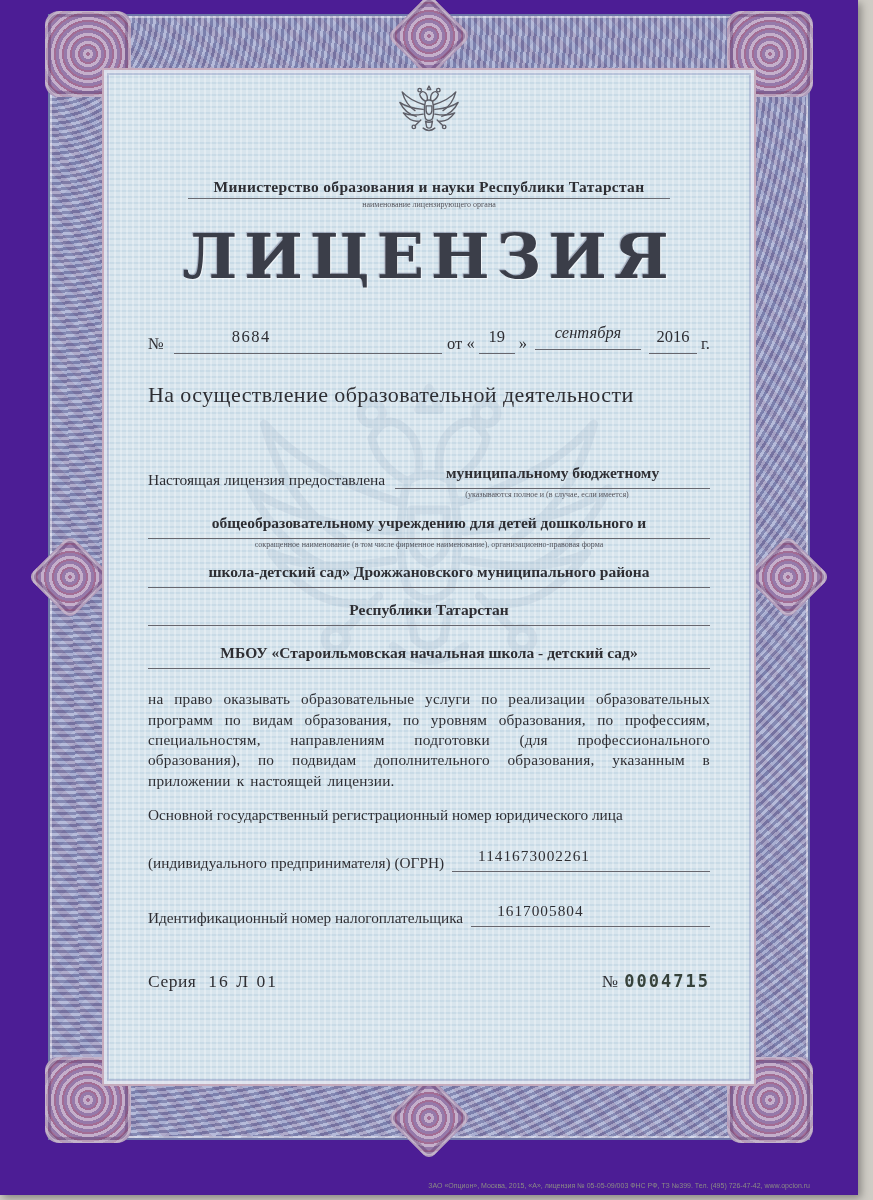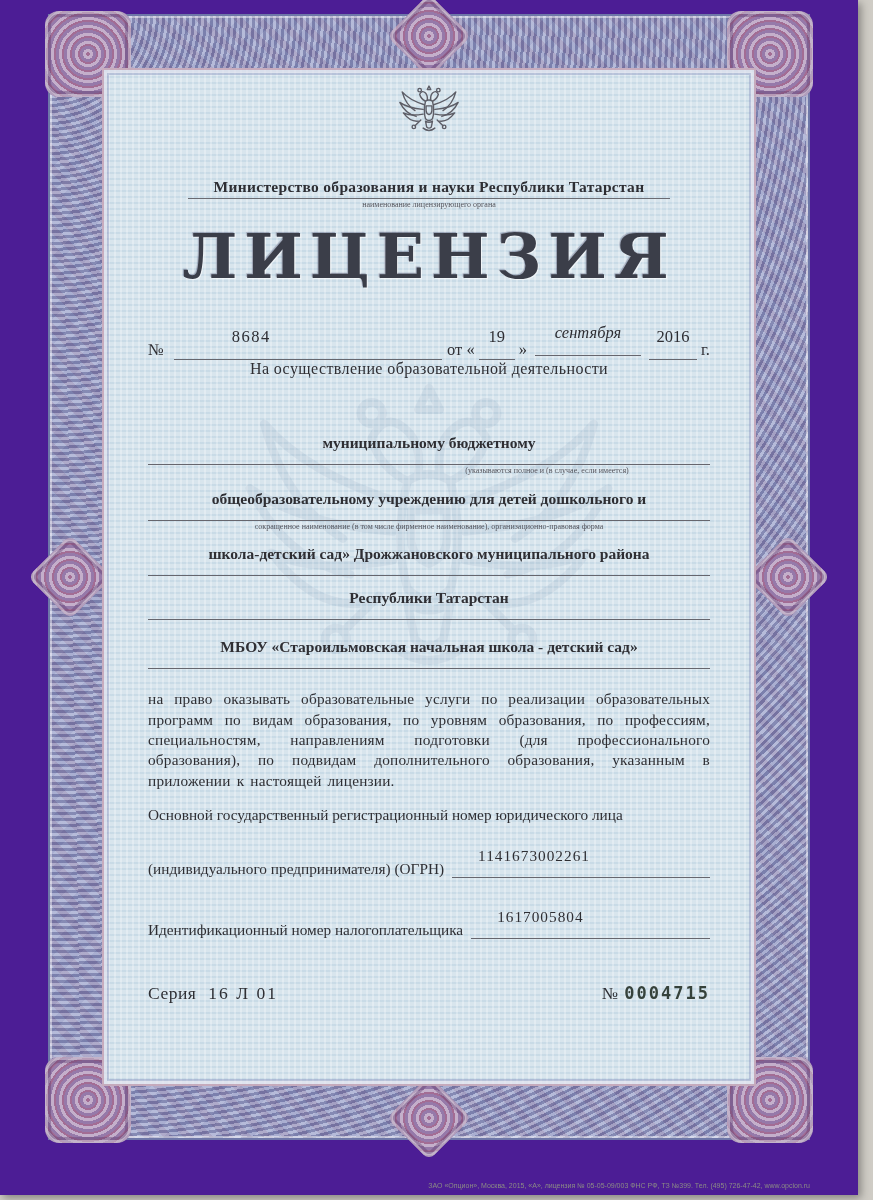--- a/index.html
+++ b/index.html
@@ -45,31 +45,31 @@
 
   .ministry { margin-top:24px; text-align:center; }
   .ministry .txt { display:inline-block; font-size:15.5px; font-weight:600; letter-spacing:.3px;
     border-bottom:1px solid #6b6b72; padding:0 26px 2px 26px; }
   .cap { font-size:8px; color:#54545c; text-align:center; line-height:1.3; margin-top:1px; }
 
   .title { margin-top:10px; text-align:center; font-family:"DejaVu Serif","Liberation Serif",serif;
     font-size:62px; font-weight:bold; letter-spacing:7px; color:#3b3e49;
     text-shadow:1px 1px 0 rgba(255,255,255,.55), -1px -1px 1px rgba(55,55,90,.35); }
 
-  .u-line { border-bottom:1px solid #66666e; text-align:center; padding-bottom:12px; }
+  .u-line { border-bottom:1px solid #66666e; text-align:center; padding-bottom:6px; }
 
   .numrow { margin-top:26px; display:flex; align-items:flex-end; font-size:16.5px; }
   .numrow .numline { width:268px; margin-left:10px; text-align:left; }
   .numrow .numline span { display:inline-block; margin-left:58px; letter-spacing:1.5px; }
   .numrow .spacer { flex:1; }
   .numrow .dayline { width:36px; margin:0 4px; }
   .numrow .monthline { width:106px; margin:4px 8px;font-style:italic; }
   .numrow .yearline { width:48px; margin-right:4px; }
 
-  .subtitle { text-align:center; font-size:16px; letter-spacing:.4px; }
+  .subtitle { margin-top:28px; font-size:22px; letter-spacing:.4px; }
 
   .lic-block { margin-top:56px; font-size:15.5px; }
   .lic-row1 { display:flex; align-items:flex-end; }
   .lic-row1 .lbl { white-space:nowrap; margin-right:10px; font-size:15.5px; }
   .lic-row1 .u-line { flex:1; font-weight:600; }
   .cap-right { padding-left:42%; }
   .lic-line { margin-top:13px; }
   .lic-line .u-line { font-weight:600; }
 
   .rights { margin-top:20px; font-size:15.3px; line-height:1.33; text-align:justify;
@@ -159,20 +159,21 @@
             <span>»</span>
             <span class="u-line monthline">сентября</span>
             <span class="u-line yearline">2016</span>
             <span>г.</span>
           </div>
 
           <div class="subtitle">На осуществление образовательной деятельности</div>
 
           <div class="lic-block">
             <div class="lic-row1">
+              <span class="lbl">Настоящая лицензия предоставлена</span>
               <span class="u-line" style="flex:1">муниципальному бюджетному</span>
             </div>
             <div class="cap cap-right">(указываются полное и (в случае, если имеется)</div>
 
             <div class="lic-line">
               <div class="u-line">общеобразовательному учреждению для детей дошкольного и</div>
               <div class="cap">сокращенное наименование (в том числе фирменное наименование), организационно-правовая форма</div>
             </div>
 
 

